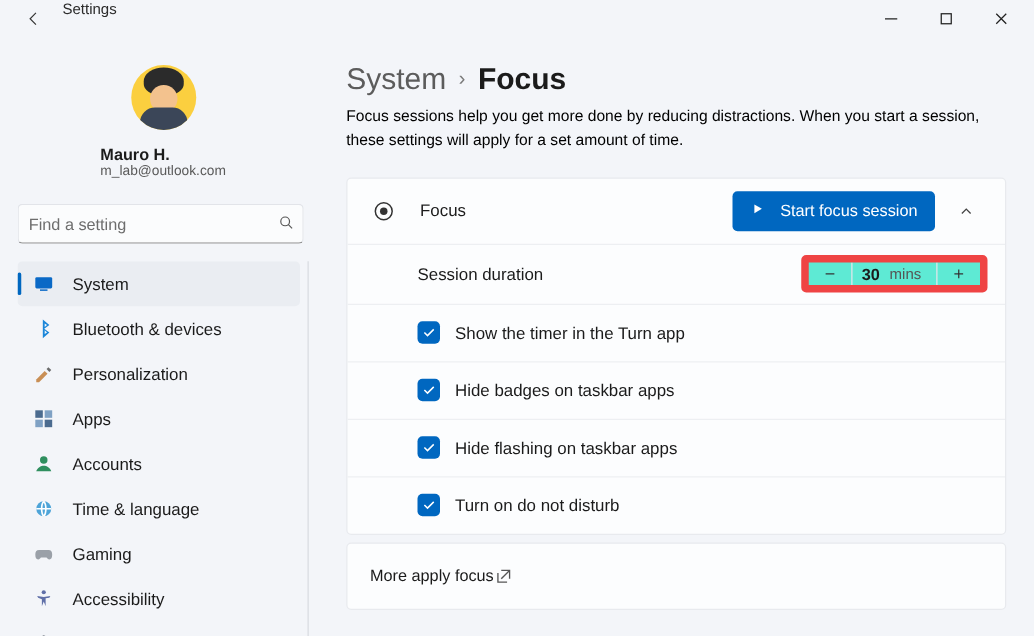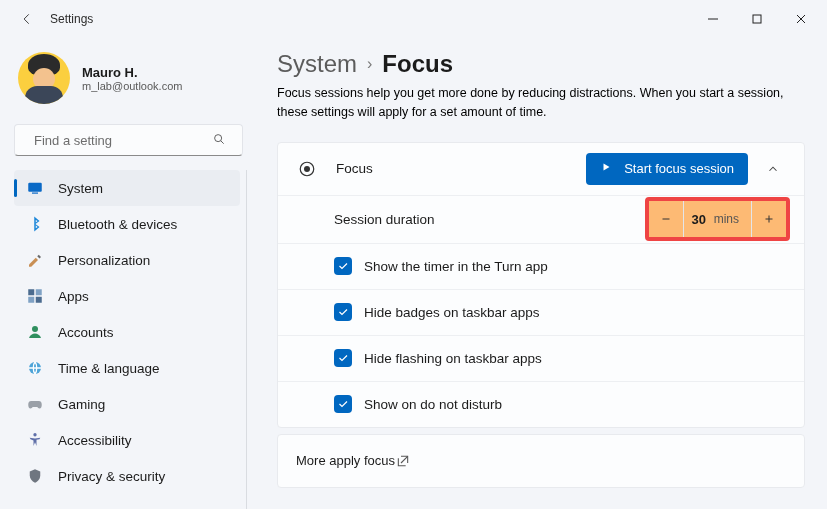--- a/index.html
+++ b/index.html
@@ -8,21 +8,21 @@
     font-family: "Segoe UI", "Segoe UI Variable", Arial, sans-serif;
     background:#f3f5f9;
     color:#1b1b1b;
     font-size:13px;
     width:827px; height:509px;
     overflow:hidden;
     border-radius:8px;
   }
   
   .titlebar {
-    display:flex; align-items:center; height:38px;
+    display:flex; align-items:flex-start; height:38px;
     padding:0 4px 0 12px;
   }
   .titlebar .back {
     width:30px; height:30px; display:flex; align-items:center; justify-content:center;
     border-radius:4px; color:#333;
   }
   .titlebar .title {
     margin-left:8px; font-size:12px; color:#2b2b2b;
   }
   .win-controls { margin-left:auto; display:flex; }
@@ -39,38 +39,39 @@
 
   
   .sidebar {
     width:255px; flex:0 0 255px;
     padding:8px 8px 0 14px;
     overflow:hidden;
   }
   .profile {
     display:flex; align-items:center; gap:12px;
     padding:6px 4px 20px 4px;
+    flex-direction:column;
   }
   .avatar {
     width:52px; height:52px; border-radius:50%;
     background:#fbcf3f; position:relative; overflow:hidden;
     flex:0 0 52px;
   }
   .avatar .hair { position:absolute; top:2px; left:10px; width:32px; height:22px; background:#2b2b2b; border-radius:50% 50% 40% 40%; }
   .avatar .face { position:absolute; top:16px; left:15px; width:22px; height:22px; background:#f3c28e; border-radius:50%; }
   .avatar .torso { position:absolute; bottom:-6px; left:7px; width:38px; height:24px; background:#3b4658; border-radius:12px 12px 0 0; }
   .profile .name { font-weight:600; font-size:13px; }
   .profile .email { font-size:11px; color:#5a5a5a; }
 
   .search {
     display:flex; align-items:center;
     background:#fbfcfd; border:1px solid #e2e4e9;
     border-bottom:1px solid #8a8a8a;
     border-radius:4px;
-    height:32px; padding:0 17px;
+    height:32px; padding:0 6px;
     margin:0 4px 14px 0;
   }
   .search input {
     flex:1; border:none; outline:none; background:transparent;
     font-size:13px; color:#333;
   }
   .search input::placeholder { color:#6d6d6d; }
 
   .nav-wrap {
     border-right:1px solid #d9dce1;
@@ -142,22 +143,22 @@
   .chevbox {
     width:34px; height:34px; display:flex; align-items:center; justify-content:center;
     margin-left:8px; color:#444;
   }
 
   .row.sub { padding-left:56px; min-height:48px; }
   .row.sub .rlabel { margin-left:0; }
 
   .stepper {
     display:flex; align-items:center;
-    border:4px solid #ef4444; border-radius:4px; background:#fdba74;
-    height:44px; overflow:hidden;
+    border:6px solid #ef4444; border-radius:4px; background:#5eead4;
+    height:30px; overflow:hidden;
   }
   .stepper button {
     width:34px; height:100%; border:none; background:transparent;
     display:flex; align-items:center; justify-content:center; color:#333;
   }
   .stepper .val { width:30px; text-align:center; font-weight:600; font-size:13px; }
   .stepper .unit { padding-right:12px; font-size:12px; color:#555; }
   .stepper .divider { width:1px; height:100%; background:#e3e5ea; }
 
   .row.check { padding-left:56px; min-height:46px; }
@@ -394,21 +395,21 @@
             </svg>
           </span>
         <span class="rlabel">Hide flashing on taskbar apps</span>
       </div>
       <div class="row check">
         <span class="chk">
             <svg viewBox="0 0 24 24">
               <path d="M5 12l5 5L20 7"></path>
             </svg>
           </span>
-        <span class="rlabel">Show on do not disturb</span>
+        <span class="rlabel">Turn on do not disturb</span>
       </div>
     </div>
 
     <div class="card">
       <div class="link-card">
         <span class="ricon">
           <svg viewBox="0 0 24 24" fill="none" stroke="#444" stroke-width="1.6">
               <circle cx="12" cy="12" r="9"></circle>
               <path d="M9.5 9.5c0-1.4 1.1-2.5 2.5-2.5s2.5 1 2.5 2.3c0 1.1-.8 1.7-1.6 2.2-.7.5-.9.9-.9 1.7"></path>
               <circle cx="12" cy="17" r="0.9" fill="#444" stroke="none"></circle>

